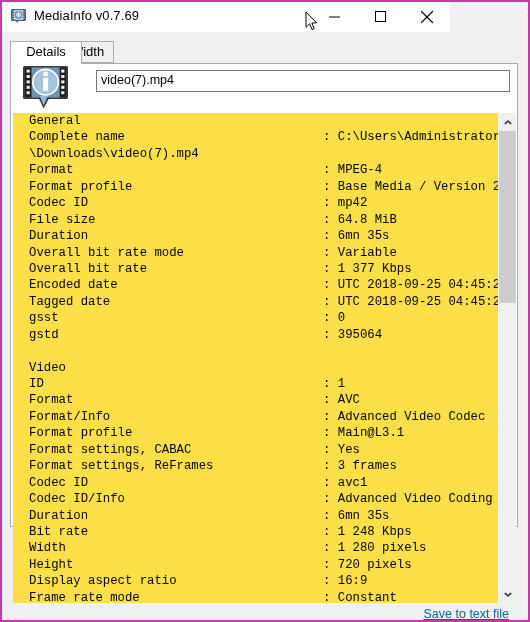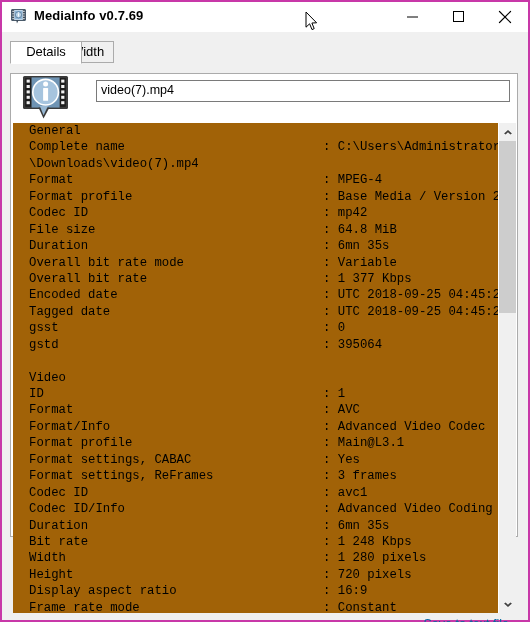--- a/index.html
+++ b/index.html
@@ -22,25 +22,24 @@
     height: 622px;
     box-sizing: border-box;
     border: 2px solid #c838a8;
     background: #f0f0f0;
   }
 
   
   #titlebar {
     position: absolute;
     left: 0; top: 0;
-    width: 526px;
+    width: 448px;
     height: 30px;
     background: #ffffff;
     border-bottom: 1px solid #14532d;
-    font-weight: bold;
   }
   #app-icon {
     position: absolute;
     left: 9px; top: 7px;
     width: 17px; height: 16px;
   }
   #title-text {
     position: absolute;
     left: 32px; top: 6px;
     font-size: 13px;
@@ -98,21 +97,21 @@
     background: #ffffff;
     border-bottom: 1px solid #ffffff;
     height: 23px;
     z-index: 3;
   }
   #tab-details { left: 0px; width: 72px; }
   #tab-about { left: 51px; width: 53px; }
 
   #tabpanel {
     position: absolute;
-    left: 8px; top: 41px;
+    left: 8px; top: 31px;
     width: 508px;
     height: 464px;
     box-sizing: border-box;
     background: #ffffff;
     border: 1px solid #ababab;
     z-index: 1;
   }
 
   
   #mi-logo {
@@ -137,21 +136,21 @@
     cursor: text;
   }
 
   
   #report {
     position: absolute;
     left: 2px; top: 49px;
     width: 488px;
     height: 490px;
     overflow: hidden;
-    background: #a16207;
+    background: #fde047;
   }
   #report-inner {
     position: absolute;
     left: 16px; top: 0px;
     width: 472px;
     font-family: "Liberation Mono", monospace;
     font-size: 12.3px;
     line-height: 16.45px;
     color: #000000;
     white-space: pre;

